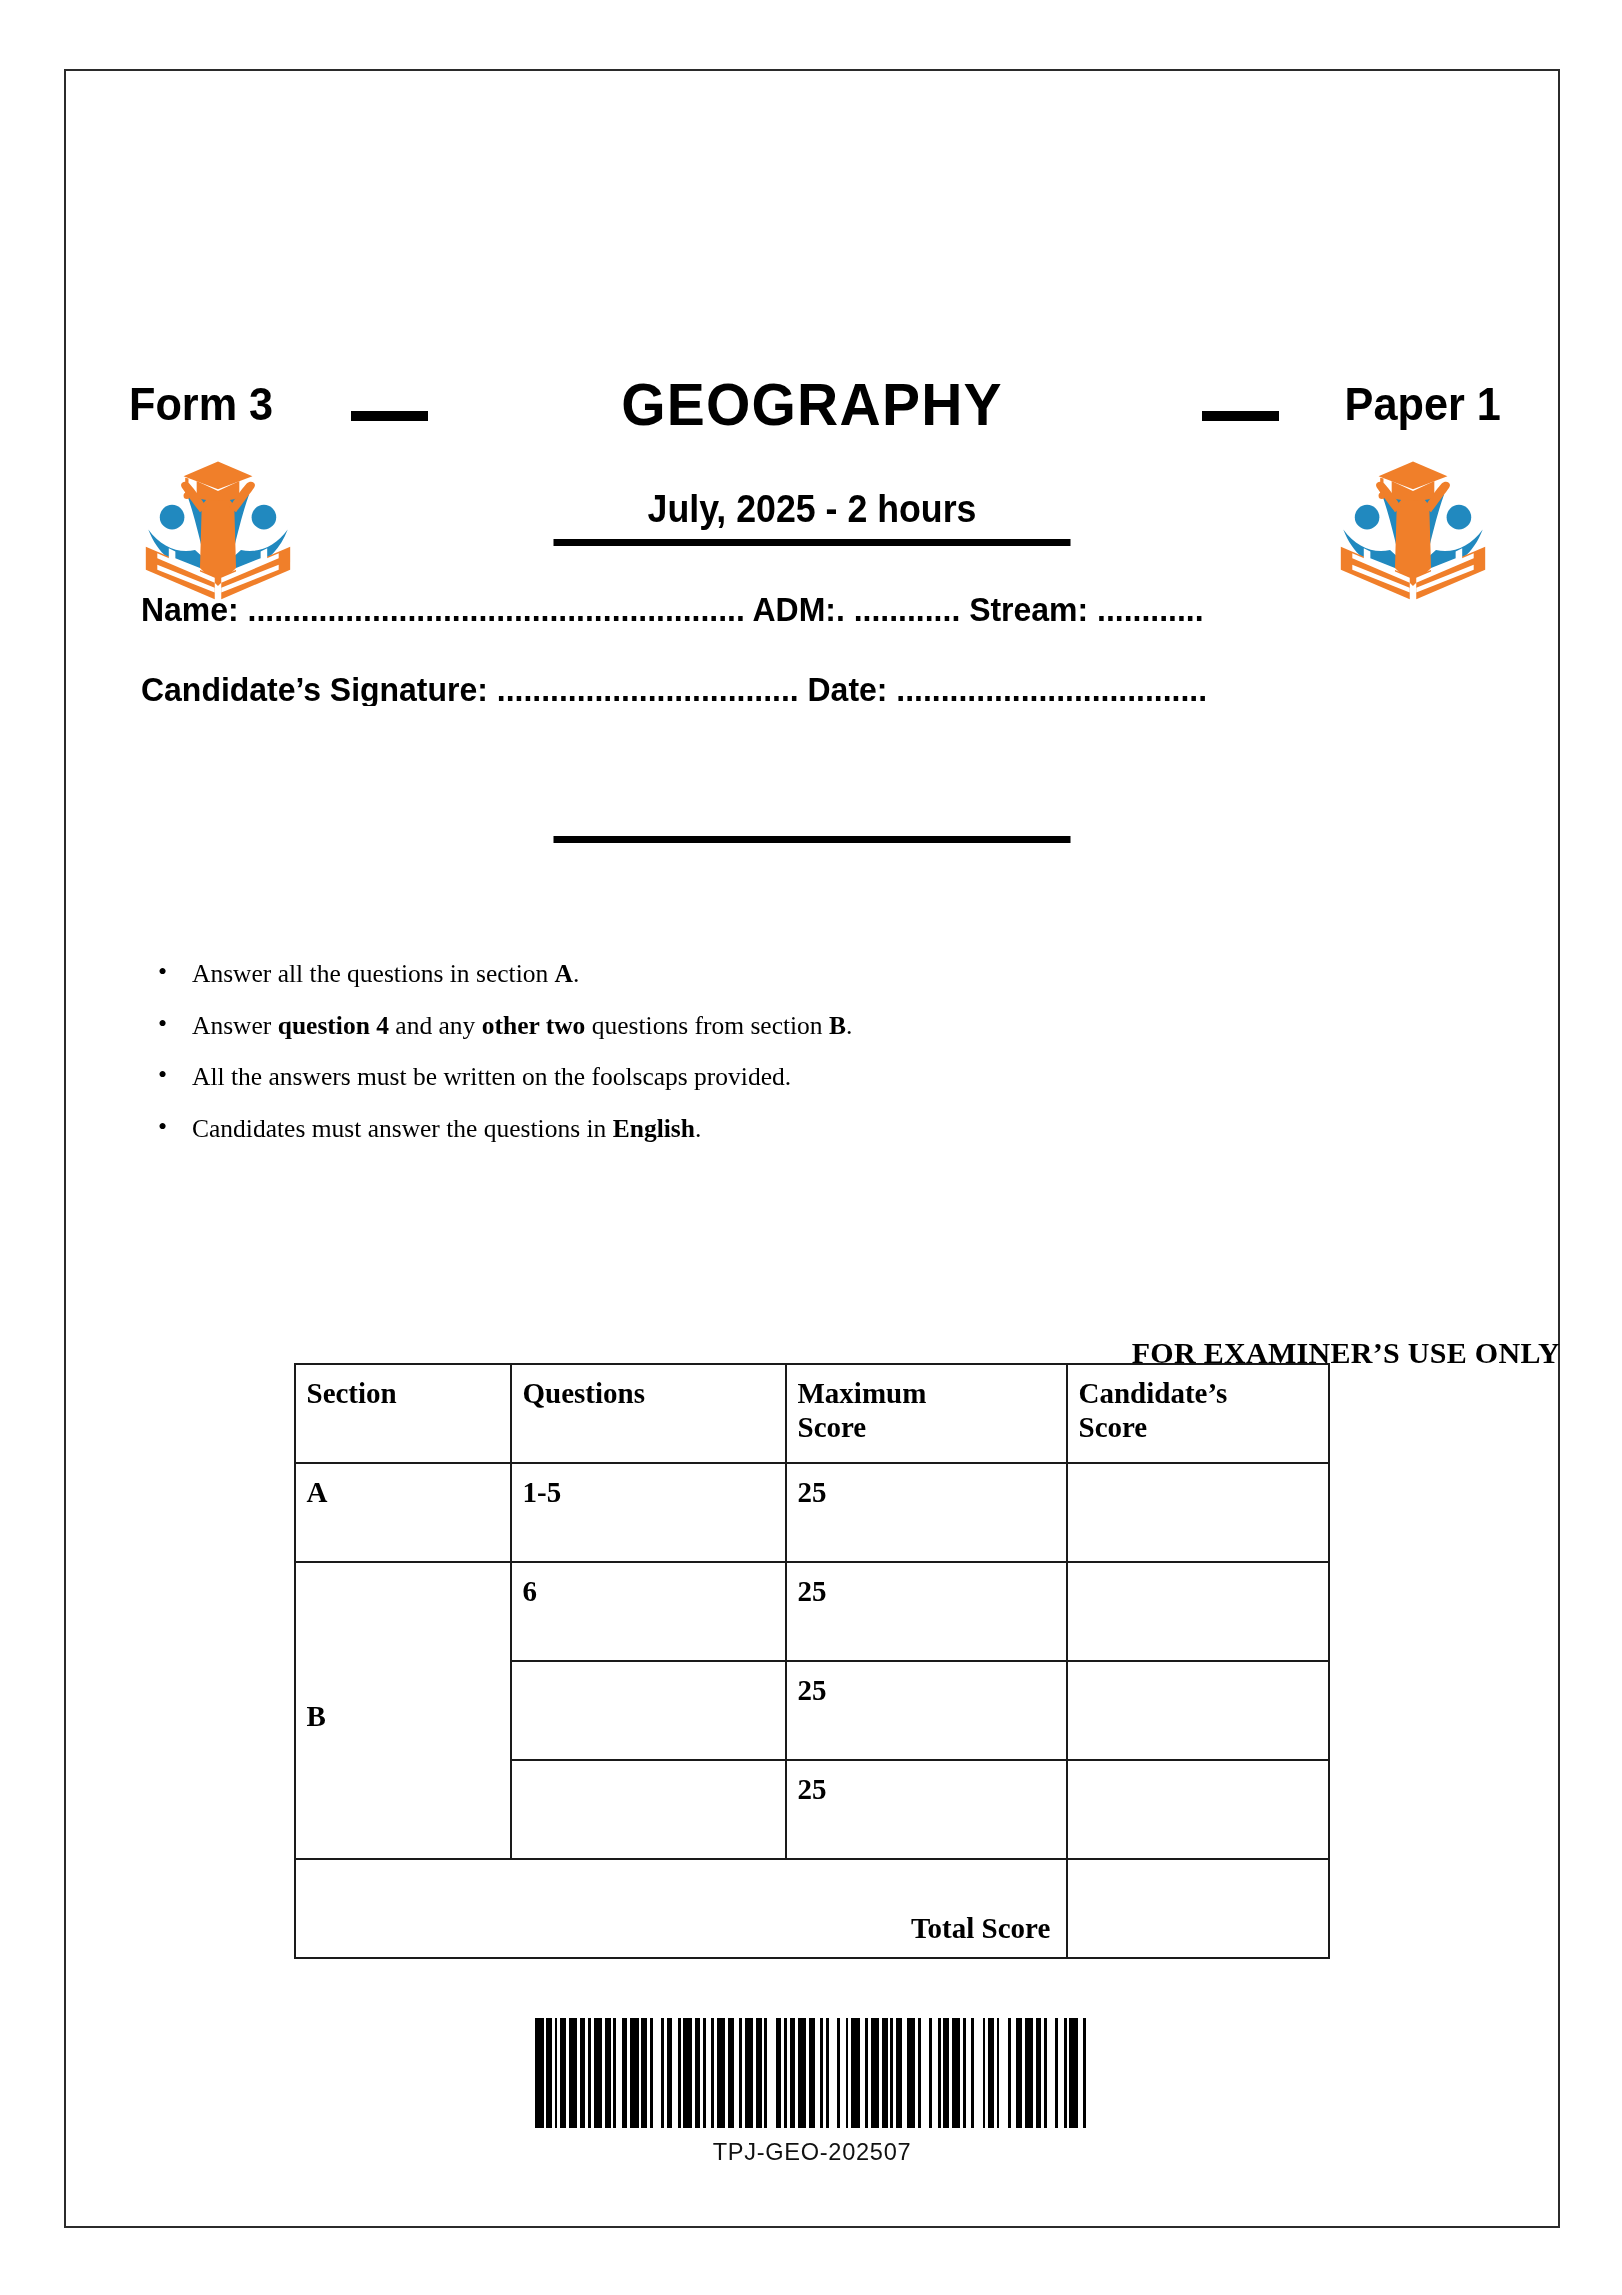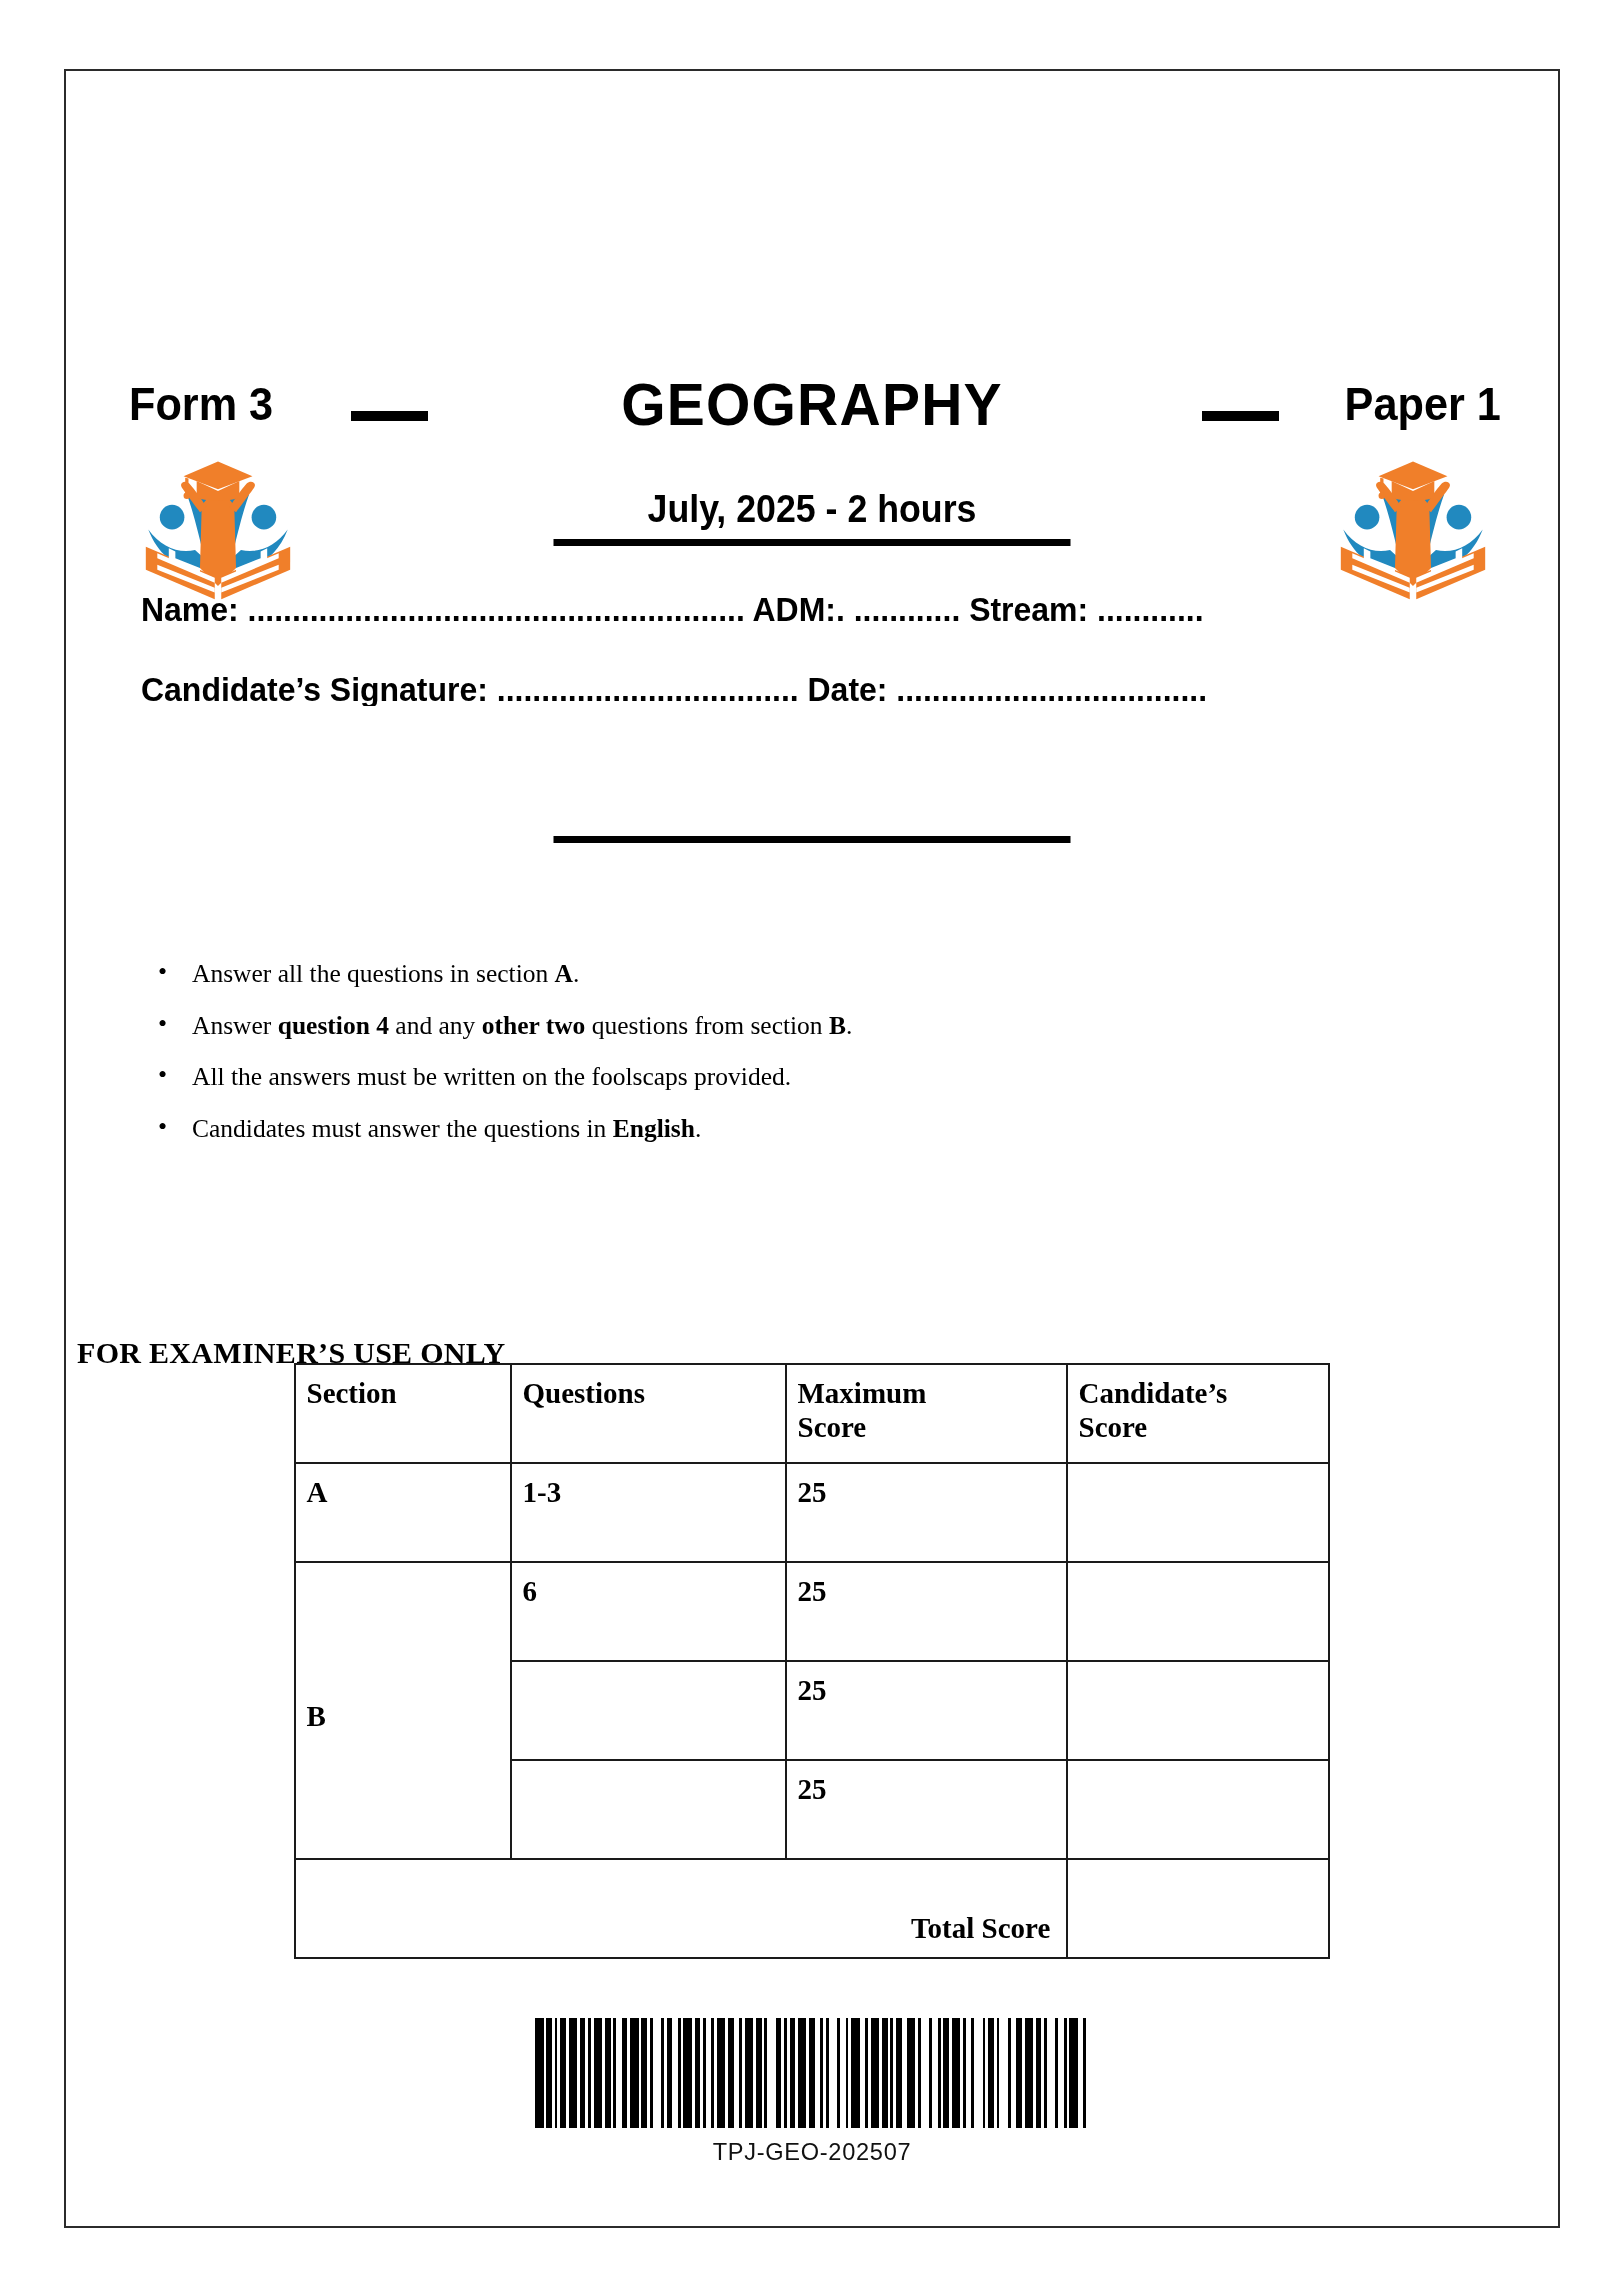--- a/index.html
+++ b/index.html
@@ -209,24 +209,24 @@
     position: absolute;
     left: -34px;
     top: -2px;
     font-size: 26px;
   }
   .instr-list b { font-weight: 700; }
 
   
   .examiner-heading {
     position: absolute;
-    left: 13px;
+    left: 4px;
     right: 0;
     top: 1269px;
-    text-align: left;
+    text-align: right;
     font-family: "Liberation Serif", serif;
     font-weight: 700;
     font-size: 30px;
     line-height: 1;
     letter-spacing: 0.3px;
   }
 
   table.examiner {
     position: absolute;
     left: 230px;
@@ -410,21 +410,21 @@
             <span>Score</span>
           </td>
           <td>
             <span>Candidate’s</span><br>
             <span>Score</span>
           </td>
         </tr>
 
         <tr class="body">
           <td>A</td>
-          <td>1-3</td>
+          <td>1-5</td>
           <td>25</td>
           <td class="blank"></td>
         </tr>
 
         <tr class="body">
           <td class="section-b" rowspan="3">B</td>
           <td>6</td>
           <td>25</td>
           <td class="blank"></td>
         </tr>

